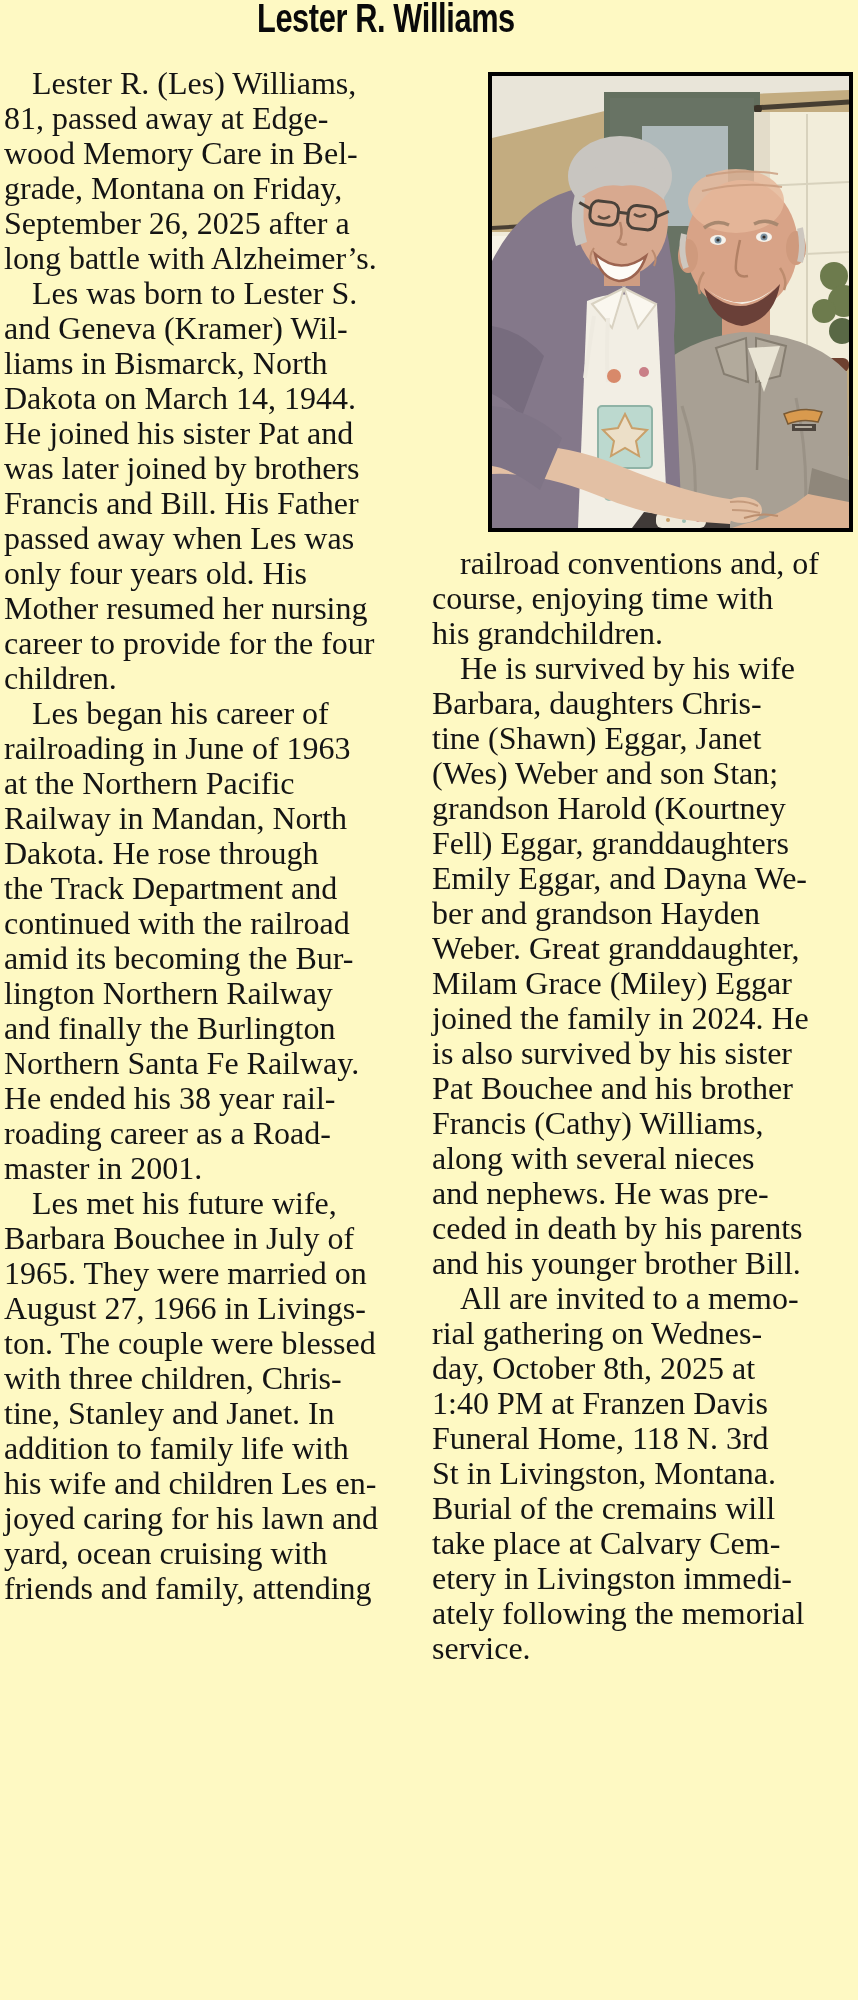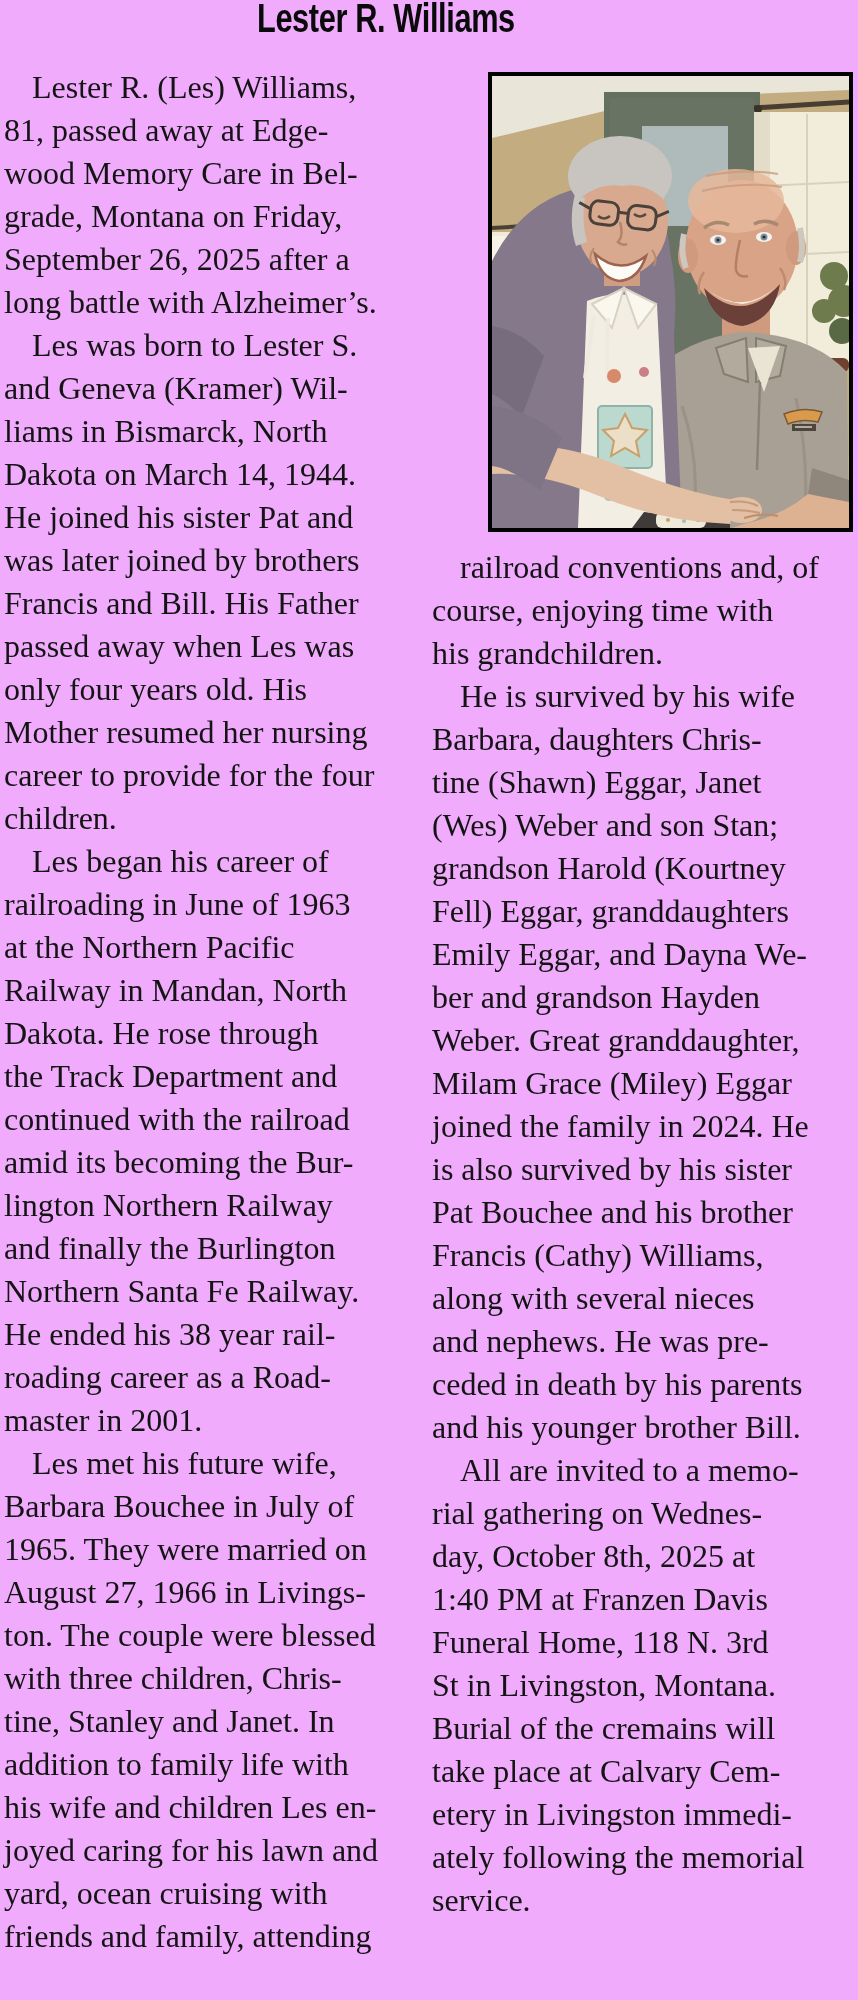--- a/index.html
+++ b/index.html
@@ -4,21 +4,21 @@
 <style>
   html, body {
     margin: 0;
     padding: 0;
     background: #ffffff;
   }
   .page {
     position: relative;
     width: 858px;
     height: 2000px;
-    background: #f0abfc;
+    background: #fef9c3;
     color: #141414;
     font-family: "Liberation Serif", serif;
     overflow: hidden;
   }
   .title-wrap {
     position: absolute;
     left: 0;
     top: -4px;
     width: 772px;
     text-align: center;
@@ -32,21 +32,21 @@
     line-height: 44px;
     letter-spacing: -0.5px;
     color: #0a0a0a;
     transform: scaleX(0.75);
     transform-origin: 50% 0;
     white-space: nowrap;
   }
   .col {
     position: absolute;
     font-size: 32px;
-    line-height: 43px;
+    line-height: 35px;
   }
   .col p {
     margin: 0;
     text-indent: 28px;
     white-space: pre;
   }
   .col-left {
     left: 4px;
     top: 66px;
     width: 424px;

